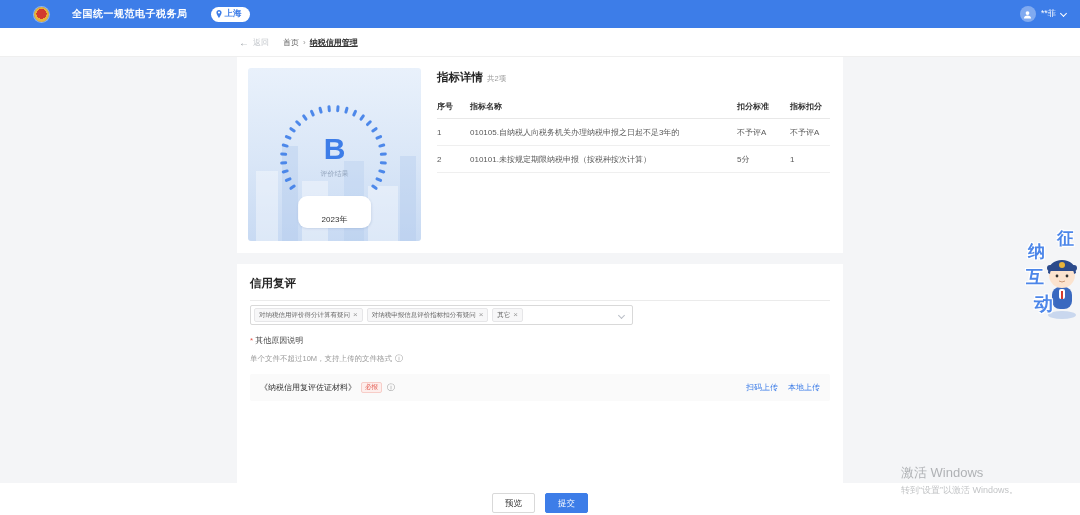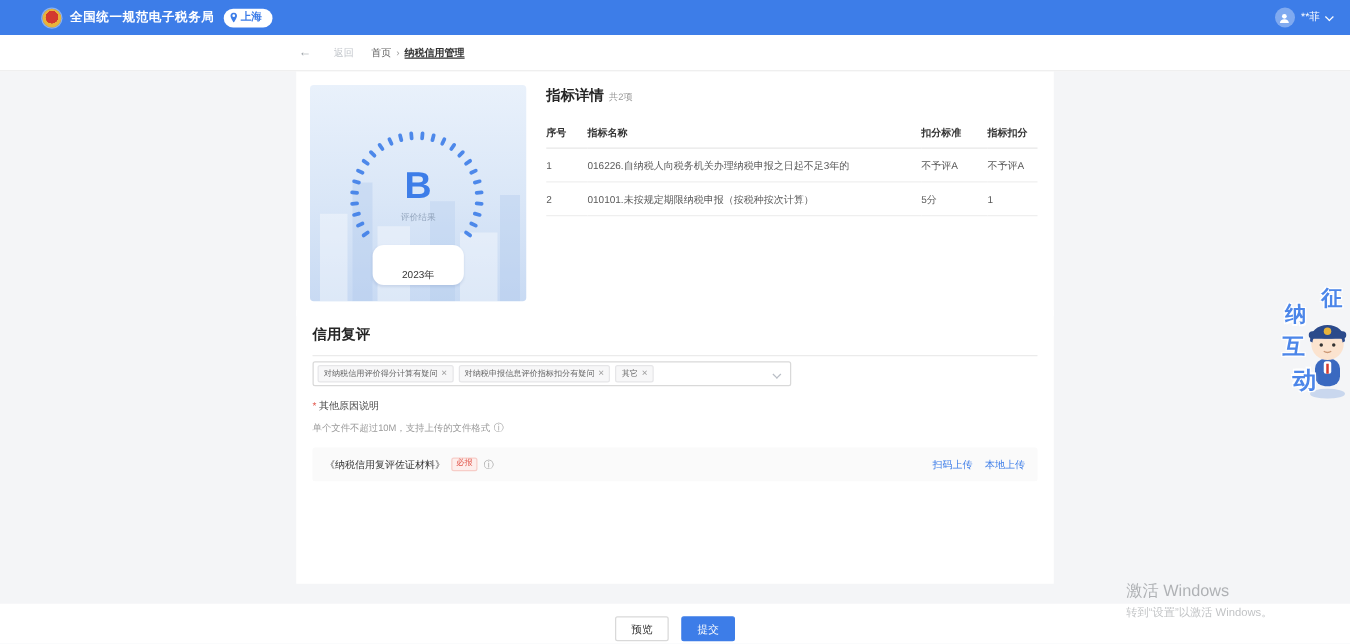--- a/index.html
+++ b/index.html
@@ -9,48 +9,48 @@
     background:#f4f5f7;
     font-family:"Liberation Sans","DejaVu Sans",sans-serif;
     color:#333;
   }
   
   .app-header {
     position:absolute; left:0; top:0; width:1080px; height:28px;
     background:#3d7de8; display:flex; align-items:center; justify-content:space-between;
     padding:0 14px 0 34px; z-index:20;
   }
-  .hdr-left { display:flex; align-items:flex-start; gap:7px; }
+  .hdr-left { display:flex; align-items:flex-start; gap:23px; }
   .emblem { width:15px; height:15px; border-radius:50%;
     background:radial-gradient(circle at 50% 45%, #d33a2f 0 45%, #e8b33a 46% 100%);
     box-shadow:0 0 0 1px rgba(255,255,255,.4); flex:0 0 auto; }
   .app-title { color:#fff; font-size:10px; font-weight:700; letter-spacing:.5px; }
   .loc-badge { display:flex; align-items:center; gap:3px; background:#fff; border-radius:9px;
     height:15px; padding:0 8px 0 5px; color:#3d7de8; font-size:8.5px; font-weight:700; cursor:pointer; }
   .hdr-right { display:flex; align-items:center; gap:5px; cursor:pointer; }
   .avatar { width:16px; height:16px; border-radius:50%; background:rgba(255,255,255,.35);
     display:flex; align-items:center; justify-content:center; }
   .user-name { color:#fff; font-size:8.5px; }
   .chev { width:5px; height:5px; border-right:1.2px solid #fff; border-bottom:1.2px solid #fff;
     transform:rotate(45deg); margin-top:-2px; }
   
   .crumb-bar {
     position:absolute; left:0; top:28px; width:1080px; height:29px; background:#fff;
     border-bottom:1px solid #efefef; display:flex; align-items:center; padding-left:239px;
     font-size:8px; z-index:10;
   }
   .crumb-bar .back-arrow { color:#9aa0a6; font-size:10px; margin-right:4px; cursor:pointer; }
-  .crumb-bar .back-link { color:#c3c7cc; margin-right:14px; cursor:pointer;margin-left:14px; }
+  .crumb-bar .back-link { color:#c3c7cc; margin-right:14px; cursor:pointer; }
   .crumb-home { color:#666; cursor:pointer; }
   .crumb-sep { color:#999; margin:0 4px; }
   .crumb-cur { color:#333; font-weight:700;text-decoration:underline; }
   
   .card { position:absolute; left:237px; width:606px; background:#fff; }
   .card1 { top:57px; height:196px; }
-  .card2 { top:248px; height:219px; padding:12px 13px 0; }
+  .card2 { top:264px; height:219px; padding:12px 13px 0; }
   
   .rating-card { position:absolute; left:11px; top:11px; width:173px; height:173px;
     border-radius:3px; overflow:hidden;
     background:linear-gradient(180deg,#e9f1fb 0%,#d9e6f7 55%,#c8daf3 100%); }
   .skyline span { position:absolute; bottom:0; background:rgba(255,255,255,.38); }
   .skyline .b1 { left:8px;  width:22px; height:70px; }
   .skyline .b2 { left:34px; width:16px; height:95px; background:rgba(173,198,235,.35); }
   .skyline .b3 { left:54px; width:26px; height:60px; }
   .skyline .b4 { left:96px; width:20px; height:80px; background:rgba(173,198,235,.3); }
   .skyline .b5 { left:120px; width:30px; height:55px; }
@@ -221,21 +221,21 @@
         <tr>
           <th>序号</th>
           <th>指标名称</th>
           <th>扣分标准</th>
           <th>指标扣分</th>
         </tr>
       </thead>
       <tbody>
         <tr>
           <td>1</td>
-          <td>016226.自纳税人向税务机关办理纳税申报之日起不足3年的</td>
+          <td>010105.自纳税人向税务机关办理纳税申报之日起不足3年的</td>
           <td>不予评A</td>
           <td>不予评A</td>
         </tr>
         <tr>
           <td>2</td>
           <td>010101.未按规定期限纳税申报（按税种按次计算）</td>
           <td>5分</td>
           <td>1</td>
         </tr>
       </tbody>

